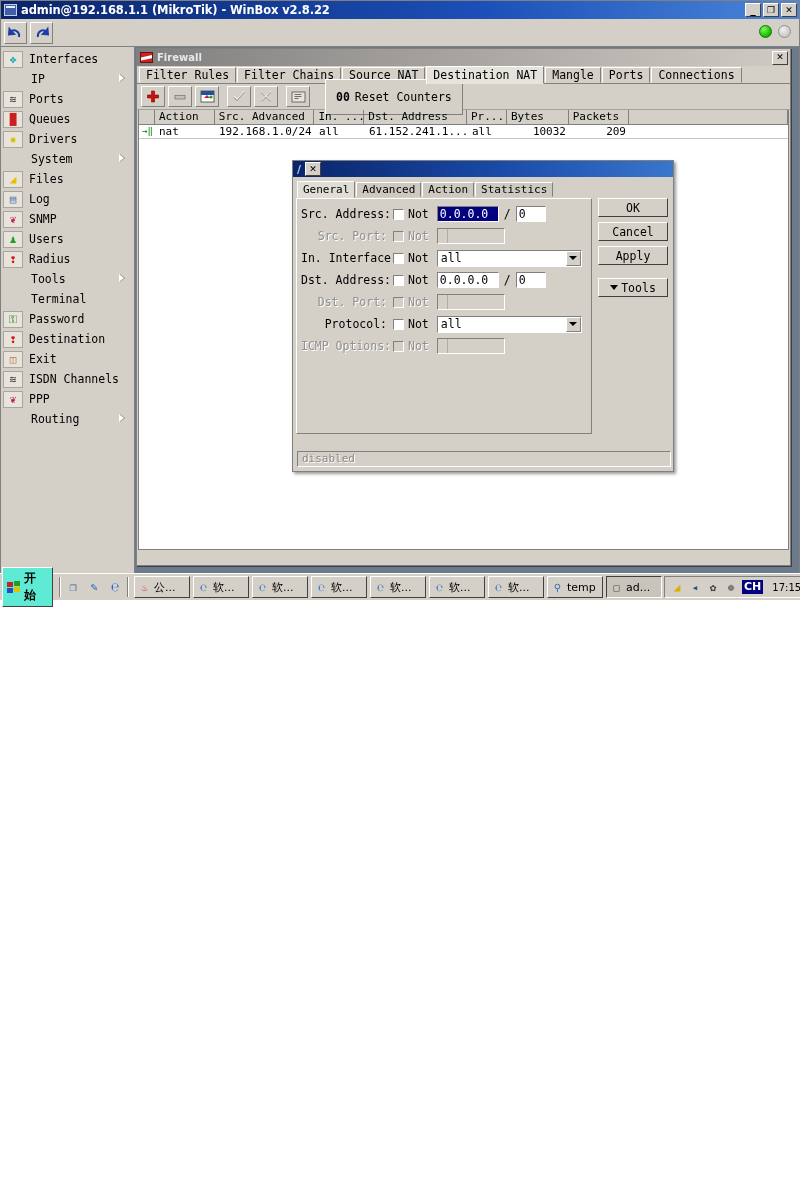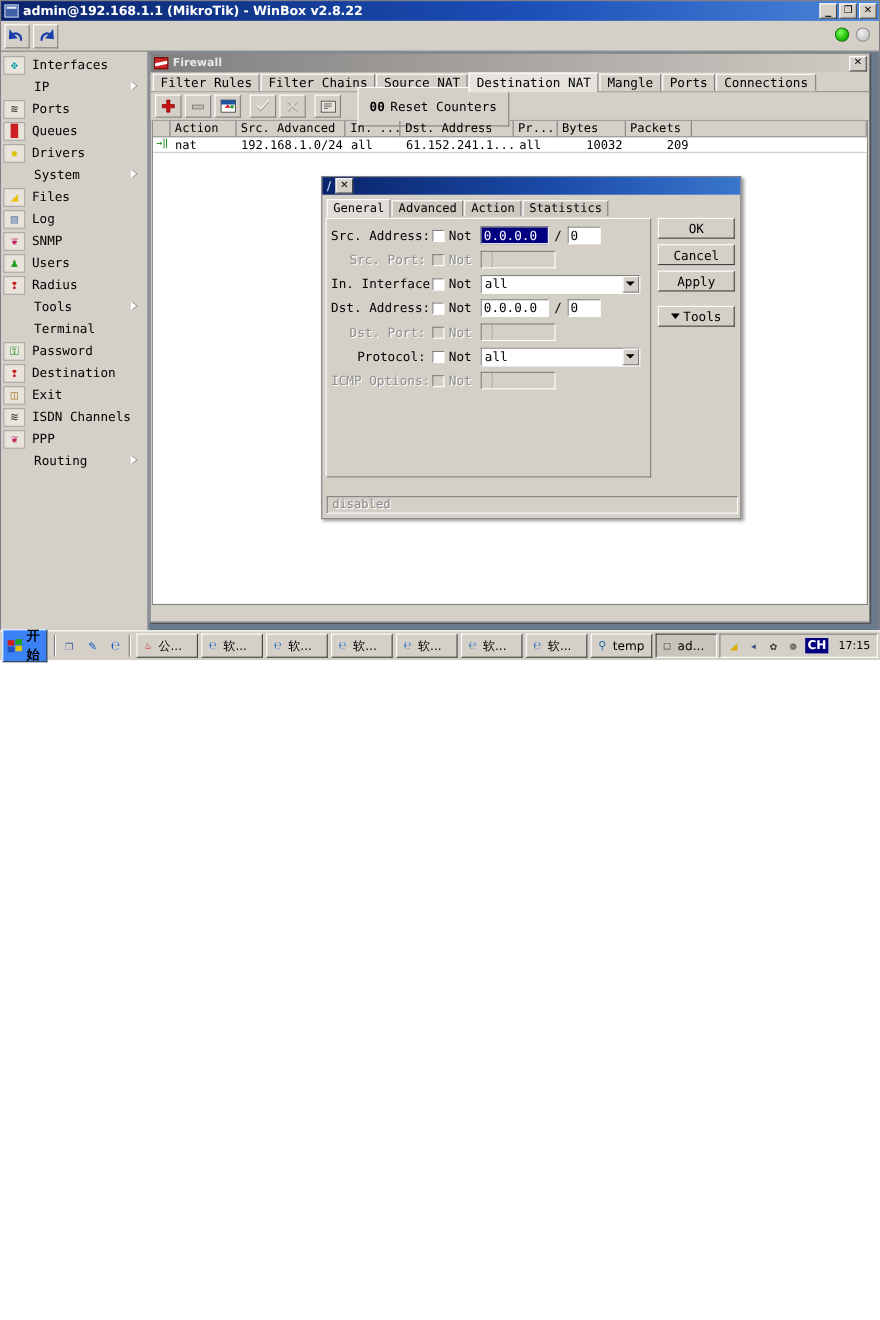--- a/index.html
+++ b/index.html
@@ -7,21 +7,21 @@
     margin: 0; padding: 0;
     background: #ffffff;
     font-family: "DejaVu Sans Mono", monospace;
   }
   body { width: 800px; height: 1200px; position: relative; }
 
   
   #winbox-window {
     position: absolute; left: 0; top: 0;
     width: 800px; height: 600px;
-    background: #c4b5fd;
+    background: #1d4ed8;
     border: 1px solid #808080;
     overflow: hidden;
   }
 
   
   #main-titlebar {
     height: 18px;
     background: linear-gradient(to right, #0a246a 0%, #1c4fb8 60%, #4a86d8 100%);
     display: flex; align-items: center;
     padding: 0 2px 0 3px;
@@ -458,26 +458,26 @@
   #taskbar {
     position: absolute;
     left: 0; top: 573px;
     width: 800px; height: 27px;
     background: #d4d0c8;
     border-top: 1px solid #ffffff;
     display: flex; align-items: center;
     padding: 0 2px;
   }
   #start-button {
-    height: 30px;
-    background: #3b82f6;
+    height: 40px;
+    background: #5eead4;
     border: 1px solid;
     border-color: #ffffff #404040 #404040 #ffffff;
     display: flex; align-items: center;
-    padding: 0 5px 0 3px;
+    padding: 0 15px 0 3px;
     margin-right: 3px;
   }
   #start-flag {
     width: 16px; height: 15px;
     margin-right: 3px;
     display: flex; align-items: center; justify-content: center;
   }
   #start-label {
     font-family: "DejaVu Sans", sans-serif;
     font-size: 12px; font-weight: bold;

